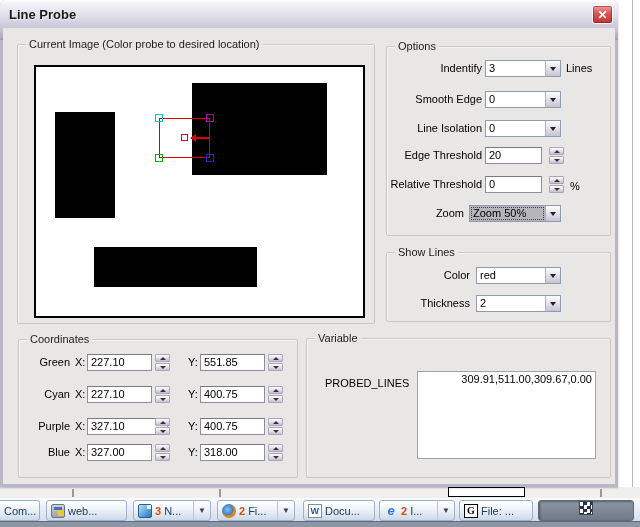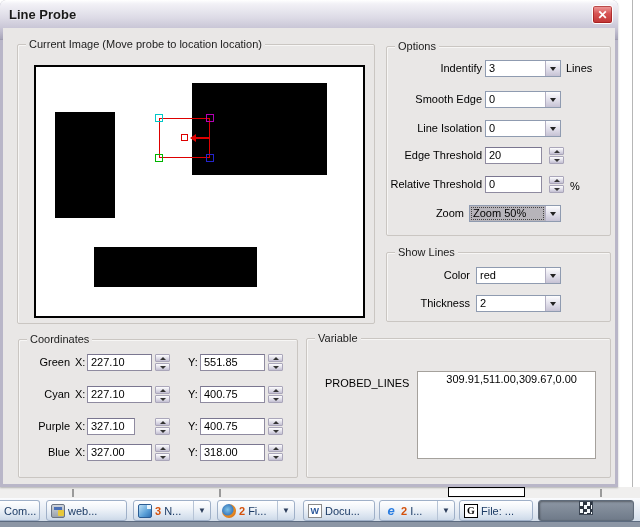--- a/index.html
+++ b/index.html
@@ -58,21 +58,21 @@
   .combo .drop::after { content:""; border-left:3.5px solid transparent; border-right:3.5px solid transparent; border-top:4px solid #222; }
   .combo.selected .val { background:#b7b4ba; outline:1px dotted #444; outline-offset:-2px; }
   .edit { position:absolute; height:17px; background:#fff; border:1px solid #8f8ba0; border-top-color:#7a7690; padding:1px 2px 0 3px; white-space:nowrap; }
   .spin { position:absolute; width:15px; height:17px; display:flex; flex-direction:column; justify-content:space-between; cursor:pointer; }
   .spin .s { height:8px; background:linear-gradient(180deg,#fdfdfe,#dcdae6 60%,#c3bfd2); border:1px solid #aaa6ba; border-radius:1px;
     display:flex; align-items:center; justify-content:center; }
   .spin .s.up::after { content:""; border-left:3px solid transparent; border-right:3px solid transparent; border-bottom:3px solid #333; }
   .spin .s.dn::after { content:""; border-left:3px solid transparent; border-right:3px solid transparent; border-top:3px solid #333; }
 
   .var-box { position:absolute; left:110px; top:32px; width:179px; height:88px; background:#fff; border:1px solid #a5a19c;
-    text-align:right; padding:1px 18px 0 0; }
+    text-align:right; padding:1px 3px 0 0; }
 
   
   .taskbar { position:absolute; left:0; top:498px; width:640px; height:29px;
     background:linear-gradient(180deg,#fafbfd 0%,#eef2f8 25%,#d6e0ec 75%,#c2cfdf 100%); }
   .taskbar .bottom-strip { position:absolute; left:0; top:23px; width:640px; height:6px; background:#8c96a5; border-top:1px solid #5c6b80; }
   .tbtn { position:absolute; top:2px; height:21px; border:1px solid #9fb0c8; border-radius:3px;
     background:linear-gradient(180deg,#ffffff 0%,#f0f4f9 40%,#d9e3ef 80%,#cdd9e8 100%);
     display:flex; align-items:center; gap:3px; padding:0 4px; color:#1d3c66; cursor:pointer; overflow:hidden; white-space:nowrap; }
   .tbtn .cnt { color:#d4500a; font-weight:bold; }
   .tbtn .arr { margin-left:auto; border-left:1px solid #b7c4d6; padding-left:4px; font-size:8px; color:#2c3e5c; align-self:stretch; display:flex; align-items:center; }
@@ -118,21 +118,21 @@
   <div class="titlebar">
     <span class="title-text">Line Probe</span>
     <div class="close-btn">
       <span>✕</span>
     </div>
   </div>
 
   <div class="client">
 
     <div class="groupbox gb-image">
-      <span class="gb-label">Current Image (Move probe to location location)</span>
+      <span class="gb-label">Current Image (Color probe to desired location)</span>
       <div class="canvas">
         <div class="blk" style="left:19px; top:45px;  width:60px;  height:106px;"></div>
         <div class="blk" style="left:156px;top:16px;  width:135px; height:92px;"></div>
         <div class="blk" style="left:58px; top:180px; width:163px; height:40px;"></div>
 
         <div class="probe-rect" style="left:123px; top:51px; width:51px; height:40px;"></div>
         <div class="handle" style="left:119px; top:47px; border-color:#00c8c8;"></div>
         <div class="handle" style="left:170px; top:47px; border-color:#b400b4;"></div>
         <div class="handle" style="left:119px; top:87px; border-color:#00b400;"></div>
         <div class="handle" style="left:170px; top:87px; border-color:#2424cc;"></div>
@@ -228,21 +228,21 @@
         </div>
       <span class="lbl" style="left:169px; top:48px;">Y:</span>
       <div class="edit" style="left:181px; top:46px; width:65px;">400.75</div>
       <div class="spin" style="left:249px; top:46px;">
           <span class="s up"></span>
           <span class="s dn"></span>
         </div>
 
       <span class="lbl r" style="left:10px; top:80px; width:41px;">Purple</span>
       <span class="lbl" style="left:56px; top:80px;">X:</span>
-      <div class="edit" style="left:68px; top:78px; width:48px;">327.10</div>
+      <div class="edit" style="left:68px; top:78px; width:81px;">327.10</div>
       <div class="spin" style="left:136px; top:78px;">
           <span class="s up"></span>
           <span class="s dn"></span>
         </div>
       <span class="lbl" style="left:169px; top:80px;">Y:</span>
       <div class="edit" style="left:181px; top:78px; width:65px;">400.75</div>
       <div class="spin" style="left:249px; top:78px;">
           <span class="s up"></span>
           <span class="s dn"></span>
         </div>

